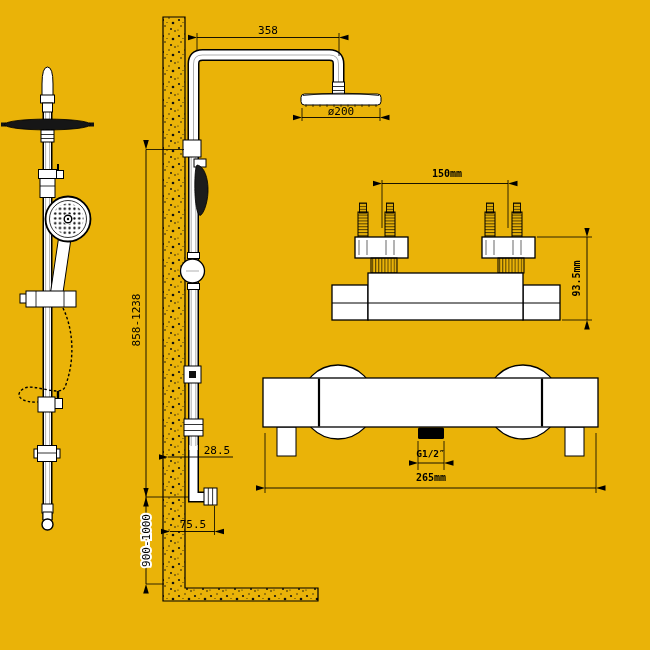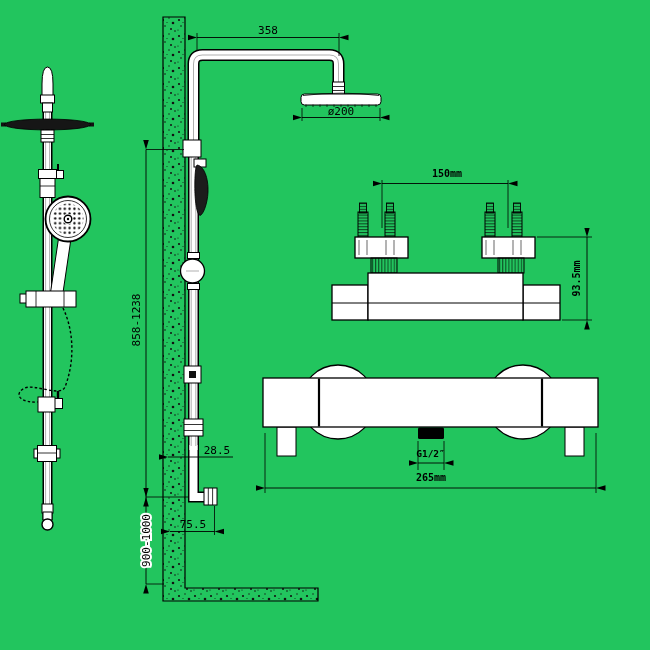--- a/index.html
+++ b/index.html
@@ -1,16 +1,16 @@
 <!DOCTYPE html>
 <html><head>
 <meta charset="utf-8">
 <style>
   html,body{margin:0;padding:0;background:#fff;}
-  .canvas{position:relative;width:650px;height:650px;background:#22c55e;overflow:hidden;}
+  .canvas{position:relative;width:650px;height:650px;background:#eab308;overflow:hidden;}
   svg{display:block;}
   .o  {fill:#fff;stroke:#000;stroke-width:1.3;}
   .o2 {fill:#fff;stroke:#000;stroke-width:1;}
   .ln {stroke:#000;stroke-width:1;fill:none;}
   .thin{stroke:#000;stroke-width:.8;fill:none;}
   .dim{stroke:#000;stroke-width:.9;fill:none;}
   .seam{stroke:#000;stroke-width:.45;fill:none;opacity:.7;}
   .blkA{stroke:#000;stroke-width:12;fill:none;}
   .whtA{stroke:#fff;stroke-width:9;fill:none;}
   .blkB{stroke:#000;stroke-width:11;fill:none;}

